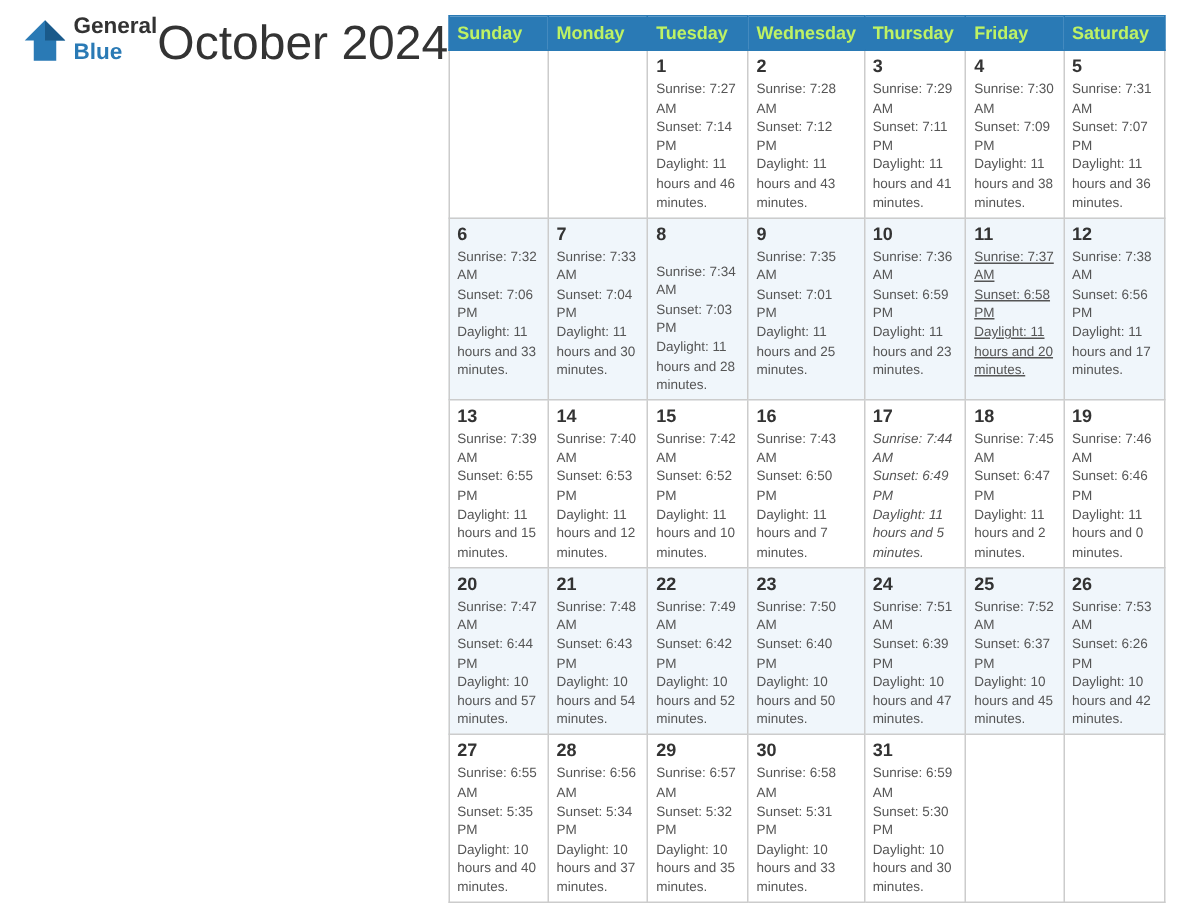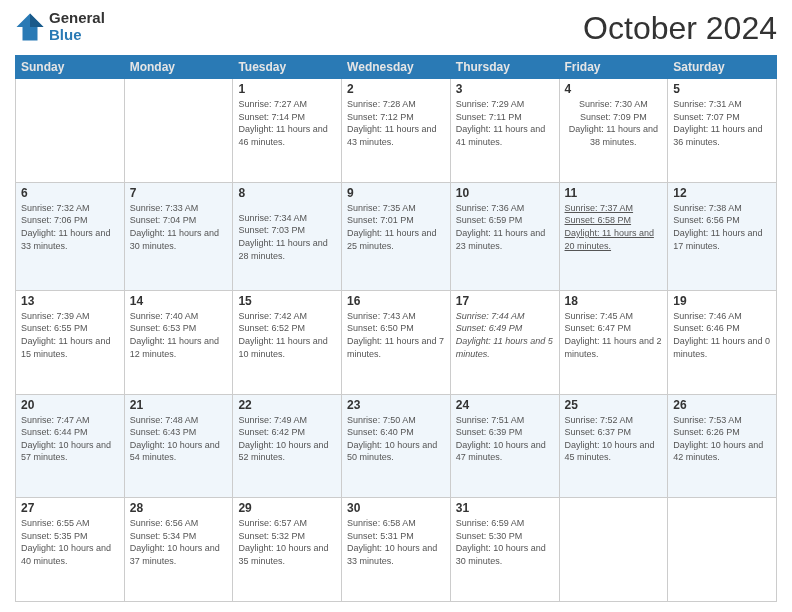--- a/index.html
+++ b/index.html
@@ -8,21 +8,21 @@
       background: #fff;
       width: 792px;
       height: 612px;
       overflow: hidden;
     }
     .page {
       width: 792px;
       height: 612px;
       padding: 10px 15px 10px 15px;
       display: flex;
-      flex-direction: column;
+      flex-direction: row;
     }
     .header {
       display: flex;
       justify-content: space-between;
       align-items: flex-start;
       margin-bottom: 8px;
     }
     .logo {
       display: flex;
       align-items: center;
@@ -59,21 +59,21 @@
       font-size: 14px;
       color: #333;
     }
     table {
       width: 100%;
       border-collapse: collapse;
       flex: 1;
     }
     th {
       background-color: #2a7ab5;
-      color: #e5e5e5;
+      color: #bef264;
       text-align: left;
       padding: 4px 5px;
       font-size: 12px;
       font-weight: bold;
       border: 1px solid #2a7ab5;
     }
     td {
       border: 1px solid #ccc;
       vertical-align: top;
       padding: 3px 5px;
@@ -157,21 +157,21 @@
 Daylight: 11 hours and 43 minutes.</div>
           </td>
           <td>
             <span class="day-number">3</span>
             <div class="day-info" style="white-space: pre-line;">Sunrise: 7:29 AM
 Sunset: 7:11 PM
 Daylight: 11 hours and 41 minutes.</div>
           </td>
           <td>
             <span class="day-number">4</span>
-            <div class="day-info" style="white-space: pre-line; text-align: center;">Sunrise: 7:30 AM
+            <div class="day-info" style="white-space: pre-line;">Sunrise: 7:30 AM
 Sunset: 7:09 PM
 Daylight: 11 hours and 38 minutes.</div>
           </td>
           <td>
             <span class="day-number">5</span>
             <div class="day-info" style="white-space: pre-line;">Sunrise: 7:31 AM
 Sunset: 7:07 PM
 Daylight: 11 hours and 36 minutes.</div>
           </td>
         </tr>

